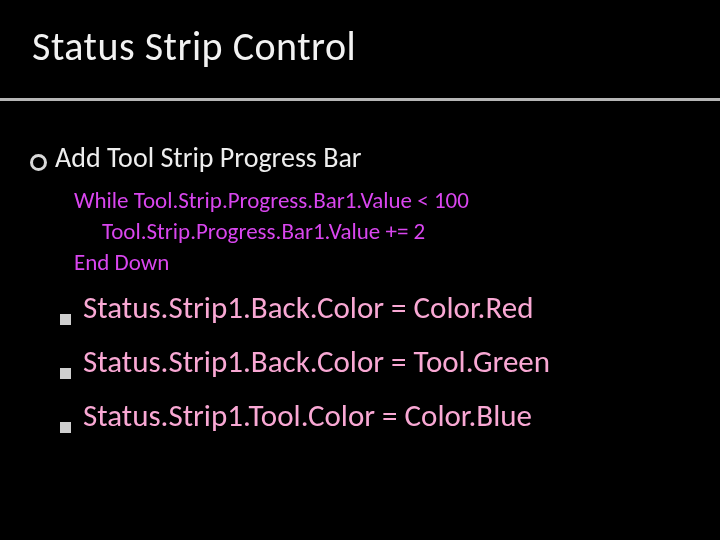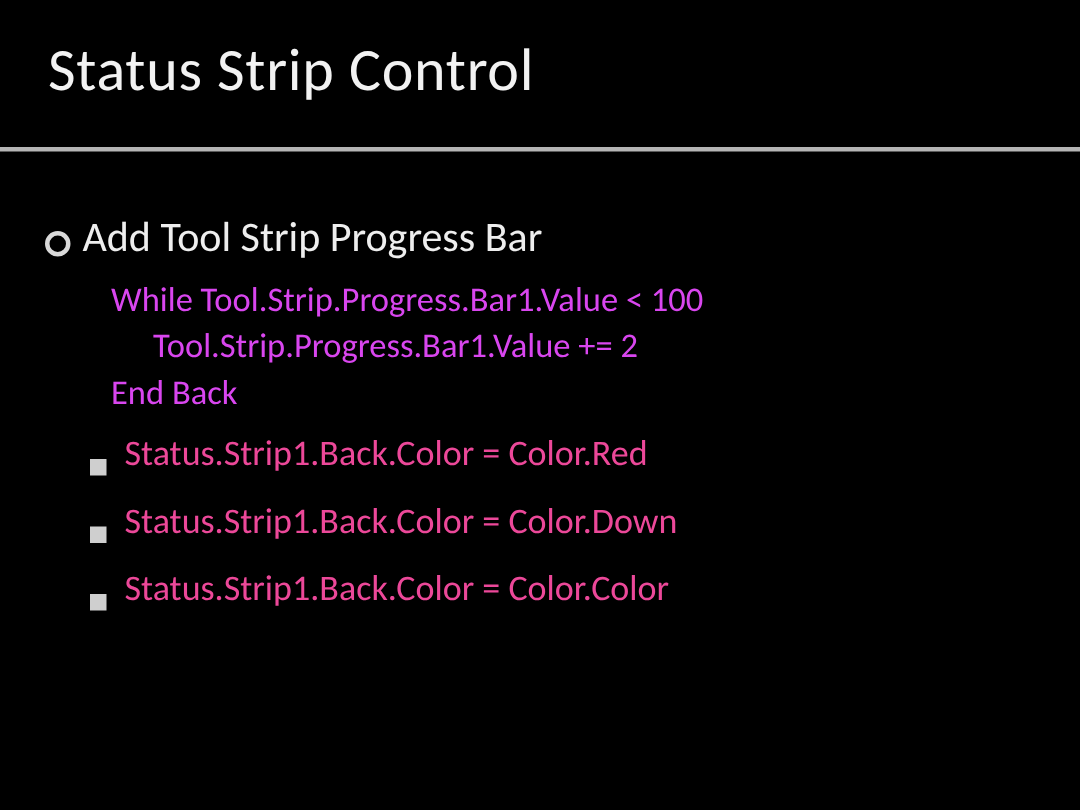--- a/index.html
+++ b/index.html
@@ -76,22 +76,22 @@
   .square-icon {
     flex: 0 0 auto;
     width: 11px;
     height: 11px;
     background: #cfcfcf;
     margin-right: 12px;
     position: relative;
     top: 7px;
   }
   .bullet-2-text {
-    font-size: 24px;
-    color: #ec4899;
+    font-size: 31px;
+    color: #f9a8d4;
   }
   .sp-1 { margin-top: 10px; }
 </style>
 </head>
 <body>
 
 <div class="slide">
 
   <div class="title-block">
     <h1 class="title">Status Strip Control</h1>
@@ -102,33 +102,33 @@
   <div class="content">
 
     <div class="bullet-1">
       <span class="ring-icon"></span>
       <span class="bullet-1-text">Add Tool Strip Progress Bar</span>
     </div>
 
     <div class="code-block">
       <div>While Tool.Strip.Progress.Bar1.Value &lt; 100</div>
       <div class="code-indent">Tool.Strip.Progress.Bar1.Value += 2</div>
-      <div>End Back</div>
+      <div>End Down</div>
     </div>
 
 
     <div class="bullet-2-group">
       <div class="bullet-2 sp-1">
         <span class="square-icon"></span>
         <span class="bullet-2-text">Status.Strip1.Back.Color = Color.Red</span>
       </div>
       <div class="bullet-2">
         <span class="square-icon"></span>
-        <span class="bullet-2-text">Status.Strip1.Back.Color = Color.Down</span>
+        <span class="bullet-2-text">Status.Strip1.Back.Color = Tool.Green</span>
       </div>
       <div class="bullet-2">
         <span class="square-icon"></span>
-        <span class="bullet-2-text">Status.Strip1.Back.Color = Color.Color</span>
+        <span class="bullet-2-text">Status.Strip1.Tool.Color = Color.Blue</span>
       </div>
     </div>
 
   </div>
 </div>
 
 </body></html>

